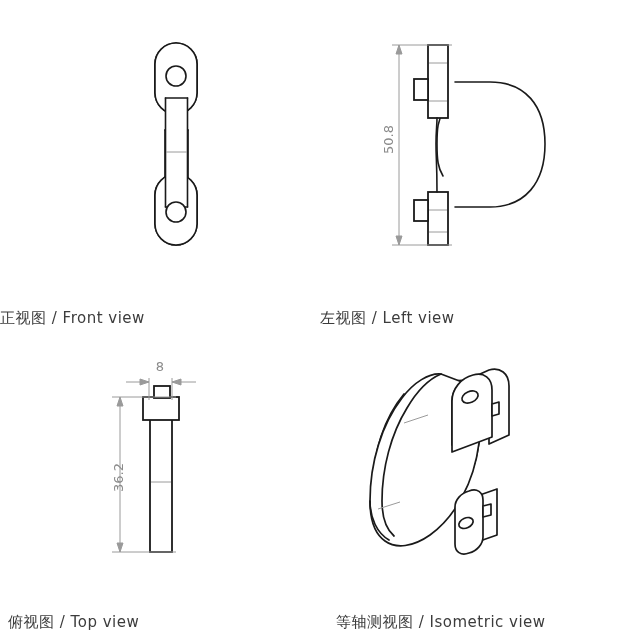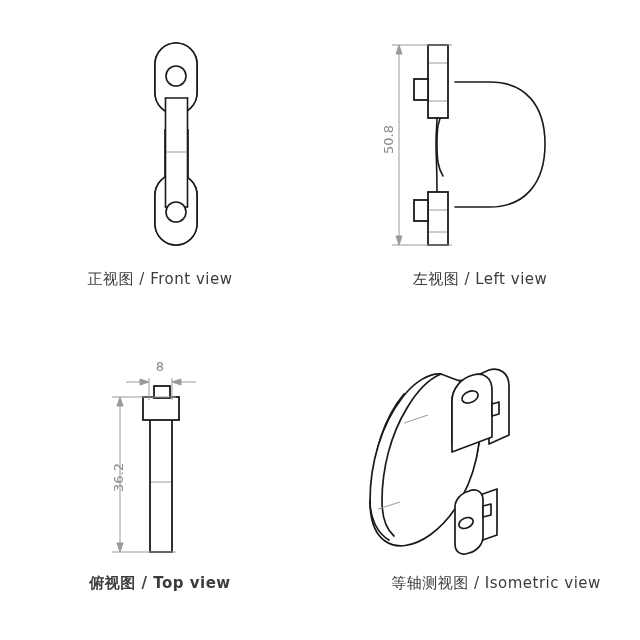--- a/index.html
+++ b/index.html
@@ -34,26 +34,26 @@
     overflow: visible;
   }
 
   .view-label {
     position: absolute;
     font-family: "DejaVu Sans", "Liberation Sans", sans-serif;
     font-size: 15px;
     color: #3c3c3c;
     letter-spacing: 0.5px;
     white-space: nowrap;
-    text-align: center;
+    margin-top: 39px;
   }
 
   .label-front  { left: 0px;   top: 270px; width: 320px; }
   .label-left   { left: 320px; top: 270px; width: 320px; }
-  .label-top    { left: 0px;   top: 574px; width: 320px; font-weight: bold; }
+  .label-top    { left: 8px;   top: 574px; width: 320px; }
   .label-iso    { left: 336px; top: 574px; width: 320px; }
 
   .dim-text {
     position: absolute;
     font-family: "DejaVu Sans", "Liberation Sans", sans-serif;
     font-size: 13px;
     color: #8a8a8a;
     white-space: nowrap;
   }
   .dim-508 {

